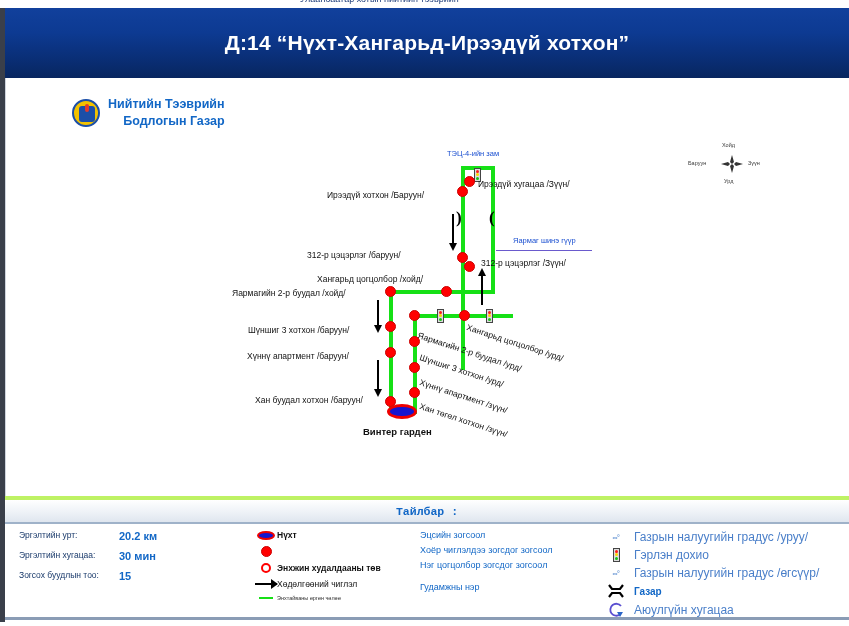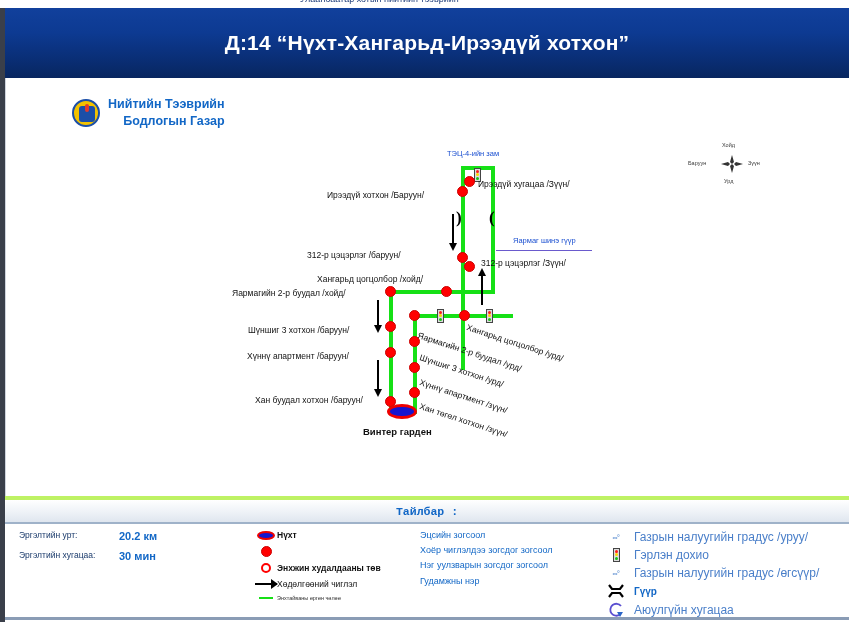--- a/index.html
+++ b/index.html
@@ -303,20 +303,24 @@
 
       <div class="lg-col" style="left:14px; width:190px;">
         <div class="stat-row">
           <div class="stat-key">Эргэлтийн урт:</div>
           <div class="stat-val">20.2 км</div>
         </div>
         <div class="stat-row">
           <div class="stat-key">Эргэлтийн хугацаа:</div>
           <div class="stat-val">30 мин</div>
         </div>
+        <div class="stat-row">
+          <div class="stat-key">Зогсох буудлын тоо:</div>
+          <div class="stat-val">15</div>
+        </div>
       </div>
 
       <div class="lg-col" style="left:250px; width:160px;">
         <div class="lg-item">
           <div class="lg-sym">
               <div class="sym-term"></div>
             </div>
           <div class="txt">Нүхт</div>
         </div>
         <div class="lg-item">
@@ -341,22 +345,22 @@
           <div class="lg-sym">
               <div class="sym-green"></div>
             </div>
           <div class="txt sm">Энхтайваны өргөн чөлөө</div>
         </div>
       </div>
 
       <div class="lg-col" style="left:415px; width:180px;">
         <div class="blue-item">Эцсийн зогсоол</div>
         <div class="blue-item">Хоёр чиглэлдээ зогсдог зогсоол</div>
-        <div class="blue-item">Нэг уулзварын зогсдог зогсоол</div>
-        <div class="blue-item" style="margin-top:6px;">Гудамжны нэр</div>
+        <div class="blue-item">Нэг цогцолбор зогсдог зогсоол</div>
+        <div class="blue-item" style="margin-top:12px;">Гудамжны нэр</div>
       </div>
 
       <div class="lg-col" style="left:600px; width:240px;">
         <div class="lg-item2">
           <div class="lg-sym">
             <span class="deg">∞°</span>
           </div>
           <div class="t">Газрын налуугийн градус /уруу/</div>
         </div>
         <div class="lg-item2">
@@ -375,21 +379,21 @@
           </div>
           <div class="t">Газрын налуугийн градус /өгсүүр/</div>
         </div>
         <div class="lg-item2">
           <div class="lg-sym">
             <svg class="sym-bridge" viewBox="0 0 18 14">
               <path d="M2,1 L5,5 L13,5 L16,1" stroke="#000" stroke-width="2.2" fill="none"></path>
               <path d="M2,13 L5,9 L13,9 L16,13" stroke="#000" stroke-width="2.2" fill="none"></path>
             </svg>
           </div>
-          <div class="t big">Гүүр</div>
+          <div class="t big">Газар</div>
         </div>
         <div class="lg-item2">
           <div class="lg-sym">
             <svg class="sym-round" viewBox="0 0 16 16">
               <path d="M13,4 A6,6 0 1 0 12,12.5" stroke="#5a4fd0" stroke-width="1.8" fill="none"></path>
               <polygon points="9,10 15,10 12,15" fill="#2a64c8"></polygon>
             </svg>
           </div>
           <div class="t">Аюулгүйн хугацаа</div>
         </div>

